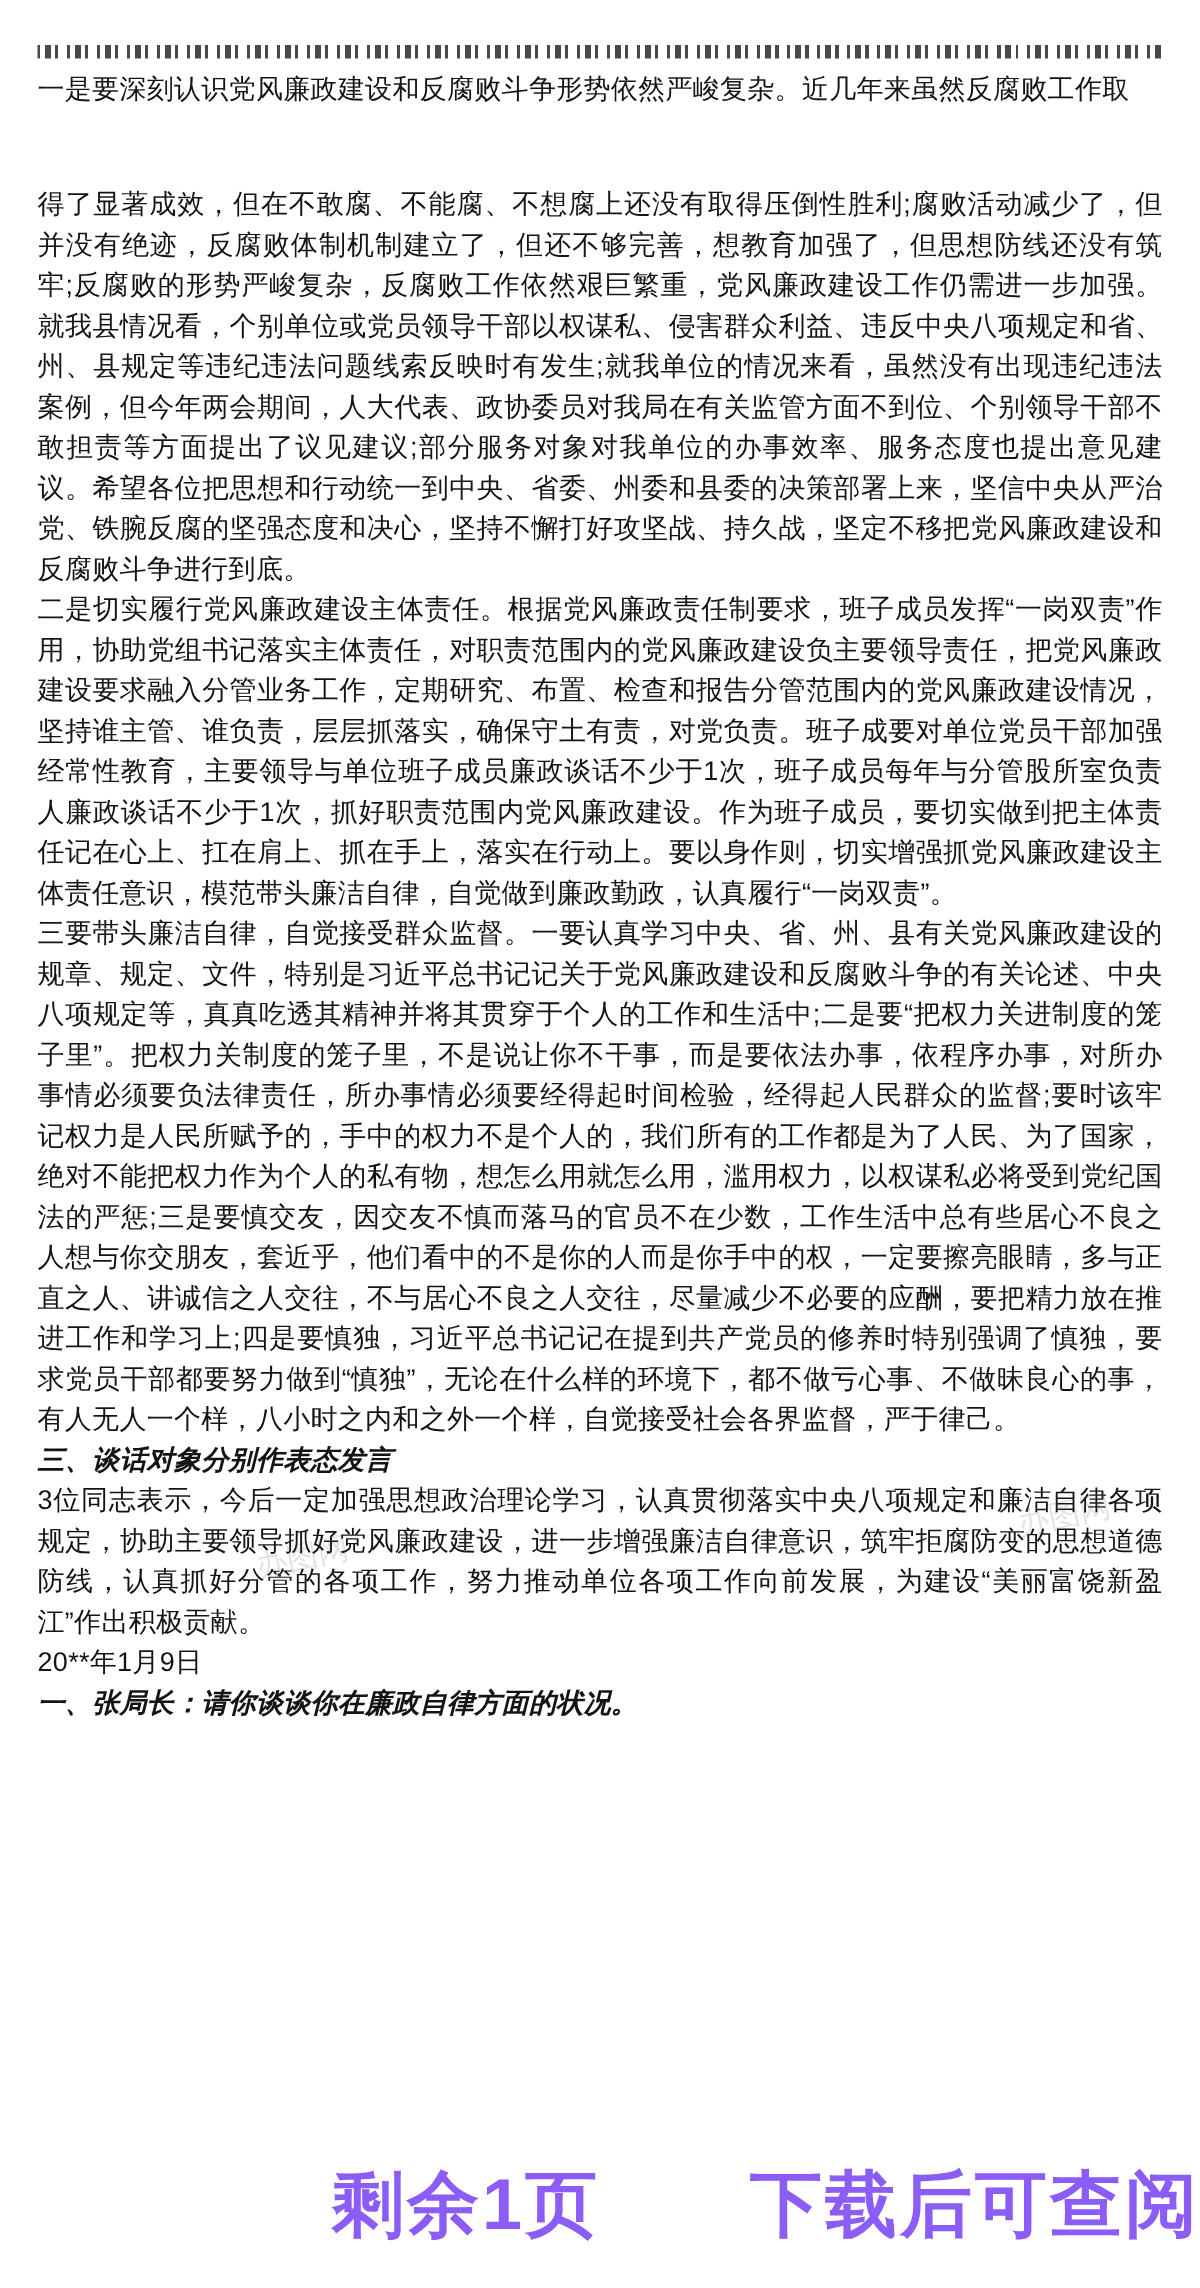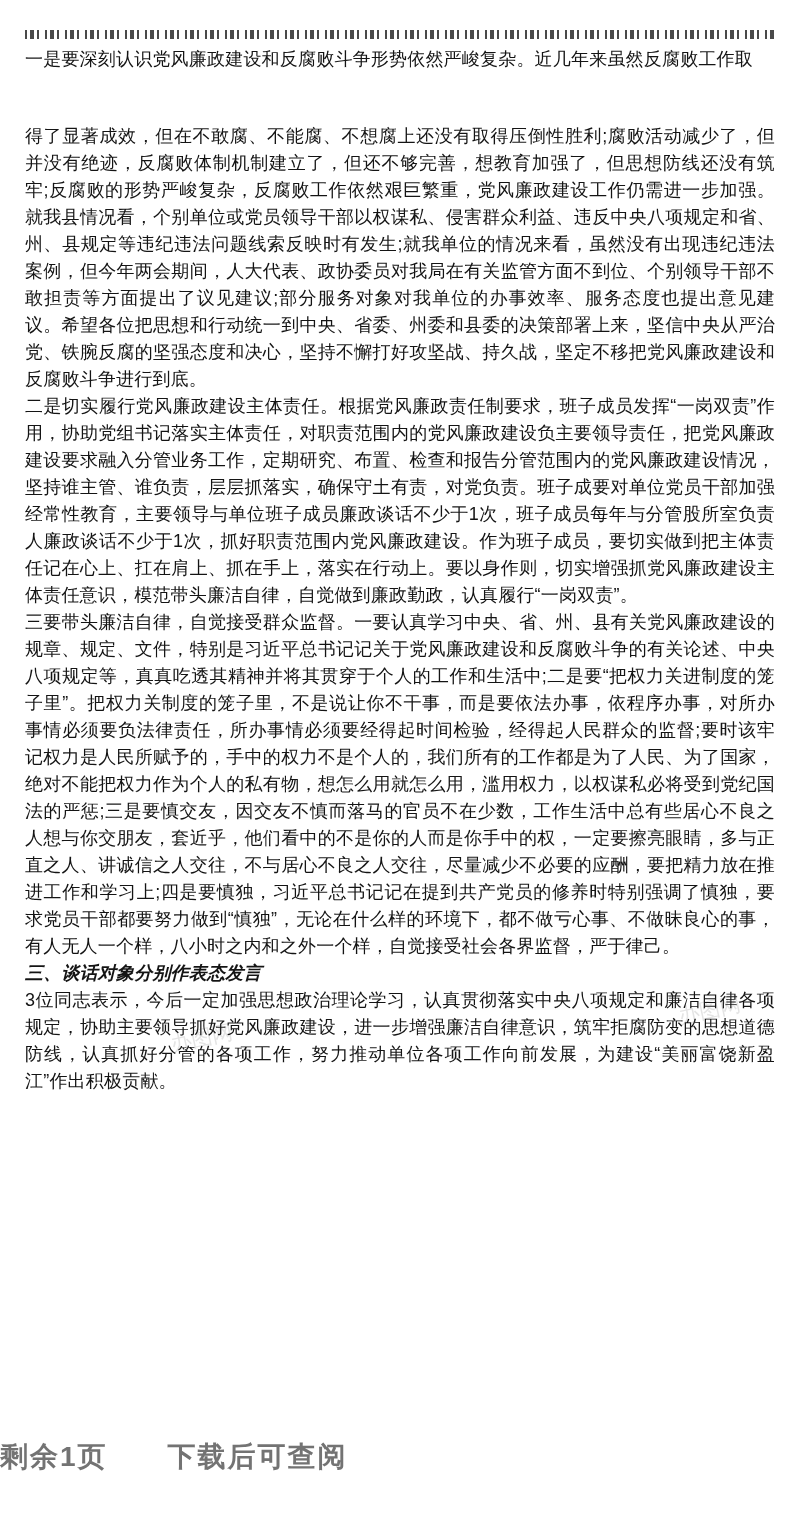--- a/index.html
+++ b/index.html
@@ -41,24 +41,24 @@
     color: #141414;
   }
   .bold { font-weight: 700; font-style: italic; }
   .q2 { margin-top: 9px; }
   .page-gap { height: 50px; }
   .footer {
     position: absolute;
     left: 0;
     top: 1408px;
     width: 100%;
-    text-align: left;
-    font-size: 28px;
+    text-align: right;
+    font-size: 48px;
     font-weight: 700;
-    color: #737373;
+    color: #8b5cf6;
     letter-spacing: 2px;
   }
   .watermark {
     position: absolute;
     font-size: 21px;
     color: rgba(90, 90, 90, 0.16);
     transform: rotate(-12deg);
     pointer-events: none;
     white-space: nowrap;
   }
@@ -79,21 +79,23 @@
   <p class="para">得了显著成效，但在不敢腐、不能腐、不想腐上还没有取得压倒性胜利;腐败活动减少了，但并没有绝迹，反腐败体制机制建立了，但还不够完善，想教育加强了，但思想防线还没有筑牢;反腐败的形势严峻复杂，反腐败工作依然艰巨繁重，党风廉政建设工作仍需进一步加强。就我县情况看，个别单位或党员领导干部以权谋私、侵害群众利益、违反中央八项规定和省、州、县规定等违纪违法问题线索反映时有发生;就我单位的情况来看，虽然没有出现违纪违法案例，但今年两会期间，人大代表、政协委员对我局在有关监管方面不到位、个别领导干部不敢担责等方面提出了议见建议;部分服务对象对我单位的办事效率、服务态度也提出意见建议。希望各位把思想和行动统一到中央、省委、州委和县委的决策部署上来，坚信中央从严治党、铁腕反腐的坚强态度和决心，坚持不懈打好攻坚战、持久战，坚定不移把党风廉政建设和反腐败斗争进行到底。</p>
 
   <p class="para">二是切实履行党风廉政建设主体责任。根据党风廉政责任制要求，班子成员发挥“一岗双责”作用，协助党组书记落实主体责任，对职责范围内的党风廉政建设负主要领导责任，把党风廉政建设要求融入分管业务工作，定期研究、布置、检查和报告分管范围内的党风廉政建设情况，坚持谁主管、谁负责，层层抓落实，确保守土有责，对党负责。班子成要对单位党员干部加强经常性教育，主要领导与单位班子成员廉政谈话不少于1次，班子成员每年与分管股所室负责人廉政谈话不少于1次，抓好职责范围内党风廉政建设。作为班子成员，要切实做到把主体责任记在心上、扛在肩上、抓在手上，落实在行动上。要以身作则，切实增强抓党风廉政建设主体责任意识，模范带头廉洁自律，自觉做到廉政勤政，认真履行“一岗双责”。</p>
 
   <p class="para">三要带头廉洁自律，自觉接受群众监督。一要认真学习中央、省、州、县有关党风廉政建设的规章、规定、文件，特别是习近平总书记记关于党风廉政建设和反腐败斗争的有关论述、中央八项规定等，真真吃透其精神并将其贯穿于个人的工作和生活中;二是要“把权力关进制度的笼子里”。把权力关制度的笼子里，不是说让你不干事，而是要依法办事，依程序办事，对所办事情必须要负法律责任，所办事情必须要经得起时间检验，经得起人民群众的监督;要时该牢记权力是人民所赋予的，手中的权力不是个人的，我们所有的工作都是为了人民、为了国家，绝对不能把权力作为个人的私有物，想怎么用就怎么用，滥用权力，以权谋私必将受到党纪国法的严惩;三是要慎交友，因交友不慎而落马的官员不在少数，工作生活中总有些居心不良之人想与你交朋友，套近乎，他们看中的不是你的人而是你手中的权，一定要擦亮眼睛，多与正直之人、讲诚信之人交往，不与居心不良之人交往，尽量减少不必要的应酬，要把精力放在推进工作和学习上;四是要慎独，习近平总书记记在提到共产党员的修养时特别强调了慎独，要求党员干部都要努力做到“慎独”，无论在什么样的环境下，都不做亏心事、不做昧良心的事，有人无人一个样，八小时之内和之外一个样，自觉接受社会各界监督，严于律己。</p>
 
   <p class="para bold">三、谈话对象分别作表态发言</p>
 
   <p class="para">3位同志表示，今后一定加强思想政治理论学习，认真贯彻落实中央八项规定和廉洁自律各项规定，协助主要领导抓好党风廉政建设，进一步增强廉洁自律意识，筑牢拒腐防变的思想道德防线，认真抓好分管的各项工作，努力推动单位各项工作向前发展，为建设“美丽富饶新盈江”作出积极贡献。</p>
 
+  <p class="para">20**年1月9日</p>
 
+  <p class="para bold">一、张局长：请你谈谈你在廉政自律方面的状况。</p>
 
 
 
   <div class="watermark wm1">办图网</div>
   <div class="watermark wm2">办图网</div>
 
   <div class="footer">剩余1页　　下载后可查阅</div>
 
 </div>
 

